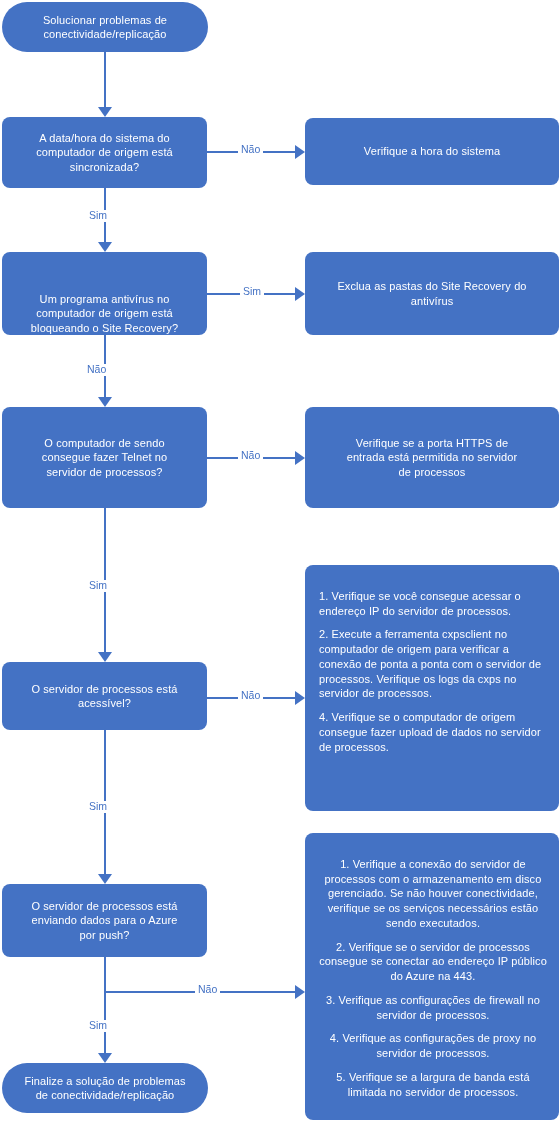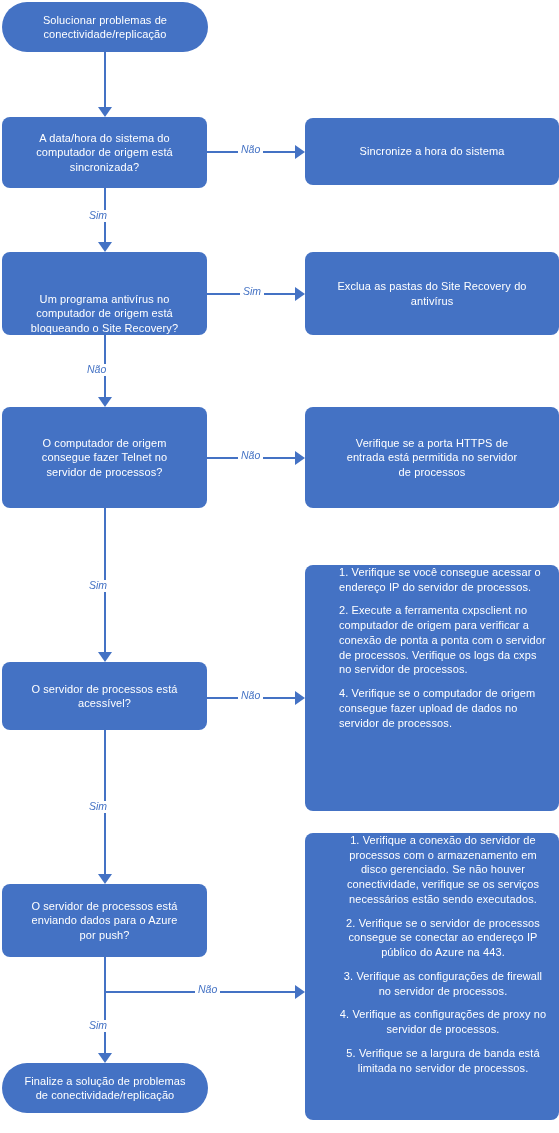--- a/index.html
+++ b/index.html
@@ -42,24 +42,23 @@
     white-space: pre-line;
   }
 
   
   .node.listbox {
     align-items: flex-start;
     justify-content: flex-start;
     text-align: left;
   }
   .node.listbox .txt {
-    padding: 0 12px 10px 14px;
+    padding: 24px 12px 10px 14px;
     white-space: pre-line;
     line-height: 1.34;
-    margin-left: 20px;
   }
   .node.listbox .para {
     margin: 0 0 9px 0;
   }
   .node.listbox .para:last-child {
     margin-bottom: 0;
   }
 
   
   .vline {
@@ -89,56 +88,55 @@
     border-left: 10px solid #4472C4;
   }
   .edge-label {
     position: absolute;
     color: #4472C4;
     font-size: 10.5px;
     background: #ffffff;
     padding: 0 3px;
     line-height: 1.1;
     white-space: nowrap;
-    font-style: italic;
   }
 </style>
 </head>
 <body>
 
 <div id="canvas">
 
   <div class="node terminator" style="left:2px; top:2px; width:206px; height:50px;">
     <span class="txt">Solucionar problemas de
 conectividade/replicação</span>
   </div>
 
   <div class="node decision" style="left:2px; top:117px; width:205px; height:71px;">
     <span class="txt">A data/hora do sistema do
 computador de origem está
 sincronizada?</span>
   </div>
 
   <div class="node process" style="left:305px; top:118px; width:254px; height:67px;">
-    <span class="txt">Sincronize a hora do sistema</span>
+    <span class="txt">Verifique a hora do sistema</span>
   </div>
 
   <div class="node decision" style="left:2px; top:252px; width:205px; height:83px;align-items:flex-end;">
     <span class="txt">Um programa antivírus no
 computador de origem está
 bloqueando o Site Recovery?</span>
   </div>
 
   <div class="node process" style="left:305px; top:252px; width:254px; height:83px;">
     <span class="txt">Exclua as pastas do Site Recovery do
 antivírus</span>
   </div>
 
   <div class="node decision" style="left:2px; top:407px; width:205px; height:101px;">
-    <span class="txt">O computador de origem
+    <span class="txt">O computador de sendo
 consegue fazer Telnet no
 servidor de processos?</span>
   </div>
 
   <div class="node process" style="left:305px; top:407px; width:254px; height:101px;">
     <span class="txt">Verifique se a porta HTTPS de
 entrada está permitida no servidor
 de processos</span>
   </div>
 

